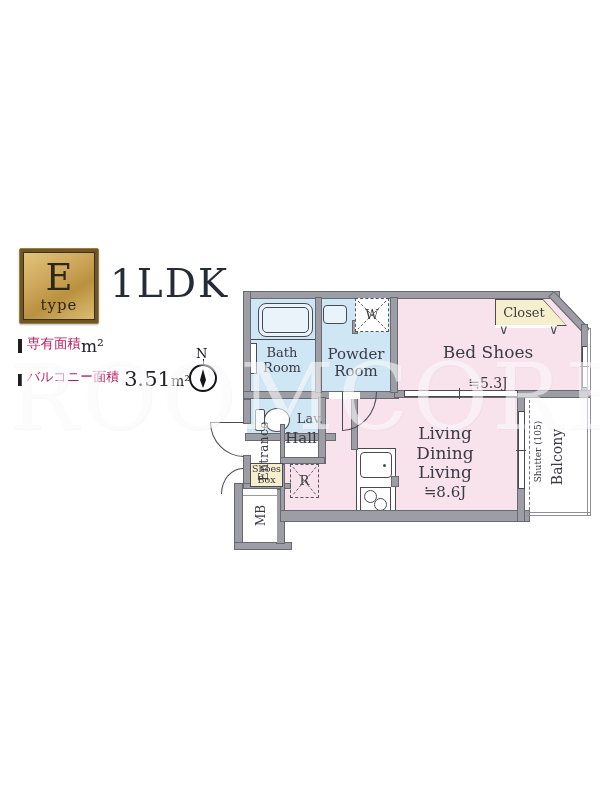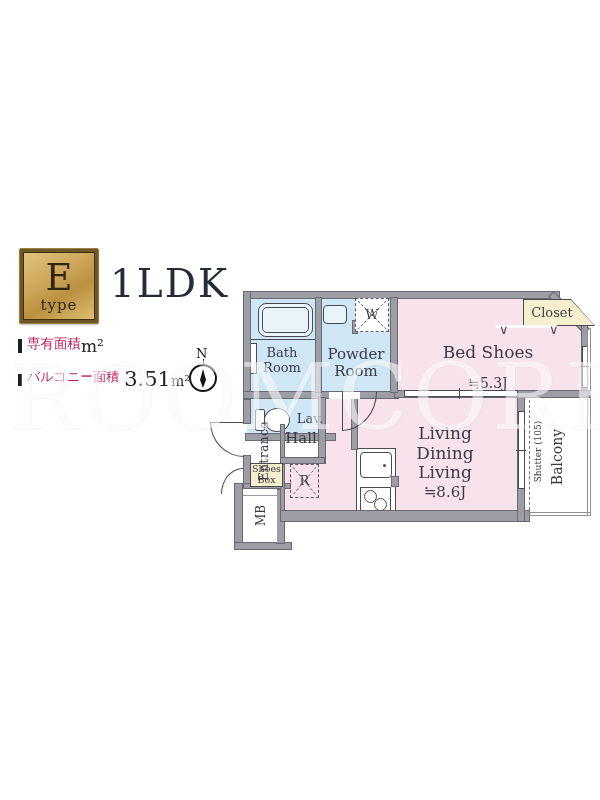--- a/index.html
+++ b/index.html
@@ -129,21 +129,21 @@
 <div class="win" style="left:582px;top:346px;width:6px;height:42px;"></div>
 <div class="abs" style="left:580px;top:366px;width:9px;height:1px;background:#4a4a52;"></div>
 <div class="win" style="left:518px;top:411px;width:7px;height:78px;"></div>
 <div class="abs" style="left:516px;top:450px;width:10px;height:1px;background:#4a4a52;"></div>
 <div class="thinline" style="left:587px;top:328px;width:4px;height:188px;border-left:1px solid #8f8f97;border-right:1px solid #8f8f97;"></div>
 <div class="thinline" style="left:527px;top:512px;width:64px;height:4px;border-top:1px solid #8f8f97;border-bottom:1px solid #8f8f97;"></div>
 <div class="thinline" style="left:529px;top:400px;width:0;height:110px;border-left:1px dashed #787880;"></div>
 <div class="abs" style="left:243px;top:489px;width:34px;height:53px;background:#fff;"></div>
 <div class="abs" style="left:243px;top:495px;width:34px;height:1px;background:#9a9aa2;"></div>
 
-<div class="abs" style="left:523px;top:299px;width:72px;height:27px;background:#4a4a52;clip-path:polygon(0 0,calc(100% - 24px) 0,100% 100%,0 100%);">
+<div class="abs" style="left:495px;top:299px;width:72px;height:27px;background:#4a4a52;clip-path:polygon(0 0,calc(100% - 24px) 0,100% 100%,0 100%);">
   <div style="position:absolute;inset:1px;background:#f5efcd;clip-path:polygon(0 0,calc(100% - 23px) 0,100% 100%,0 100%);display:flex;align-items:center;justify-content:center;padding-right:14px;font-size:13px;color:#3b3b46;">Closet</div>
 </div>
 <div class="abs" style="left:495px;top:325px;width:62px;height:3px;background:#fff;"></div>
 <span class="chev" style="left:499px;top:323px;">∨</span>
 <span class="chev" style="left:549px;top:323px;">∨</span>
 
 <div class="abs cream" style="left:250px;top:463px;width:33px;height:24px;border:1px solid #4a4a52;box-sizing:border-box;"></div>
 
 <div class="dashbox" style="left:355px;top:298px;width:34px;height:34px;background:#fff;">
   <svg width="100%" height="100%" viewBox="0 0 34 34">

